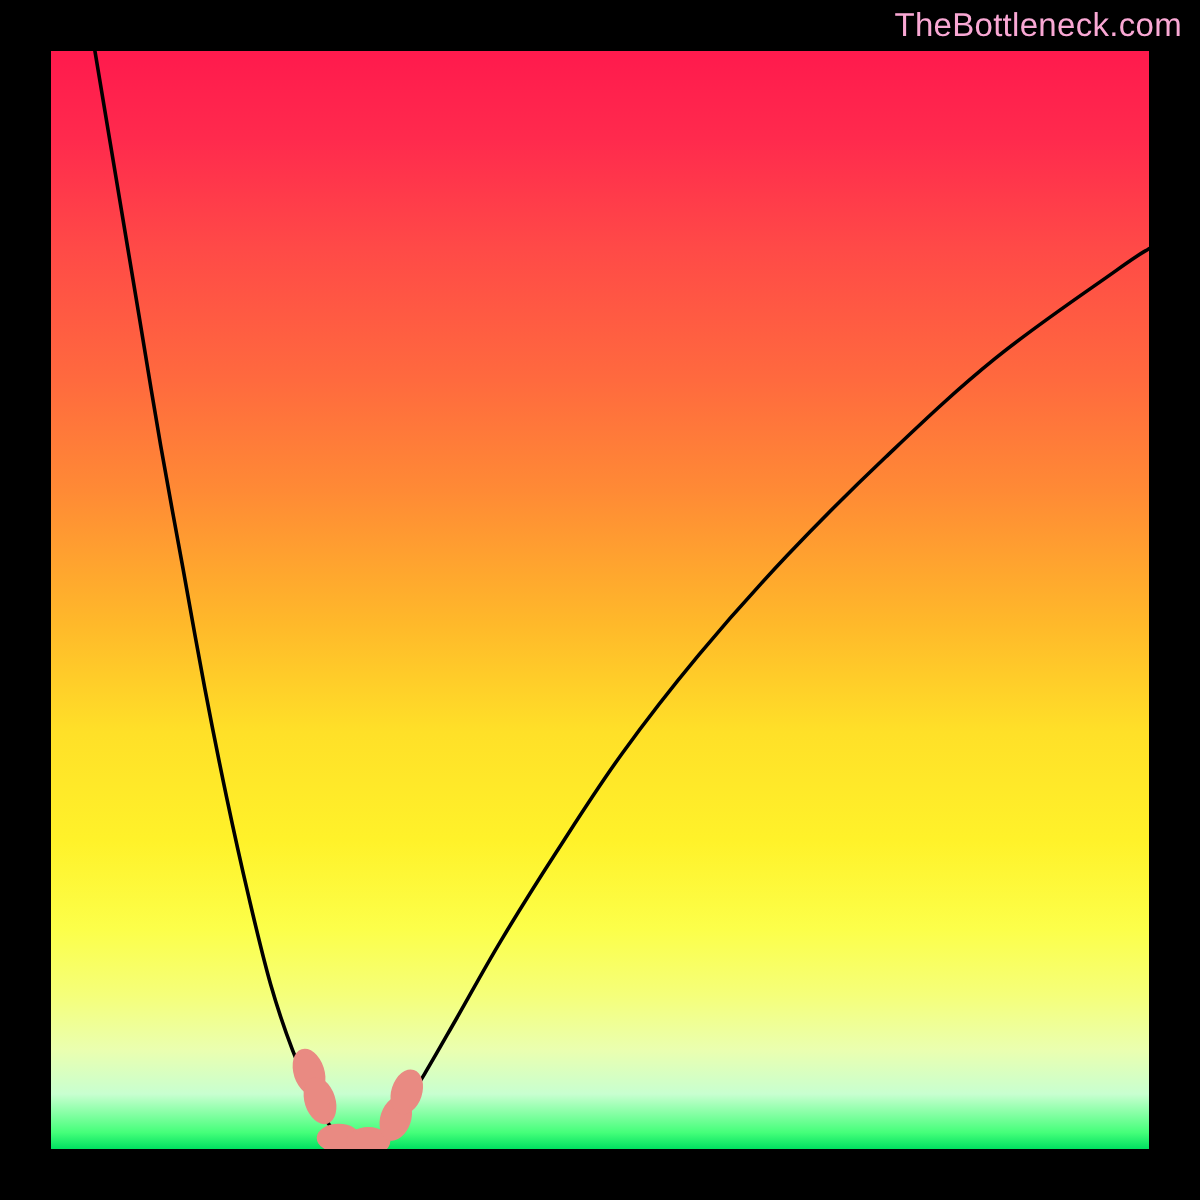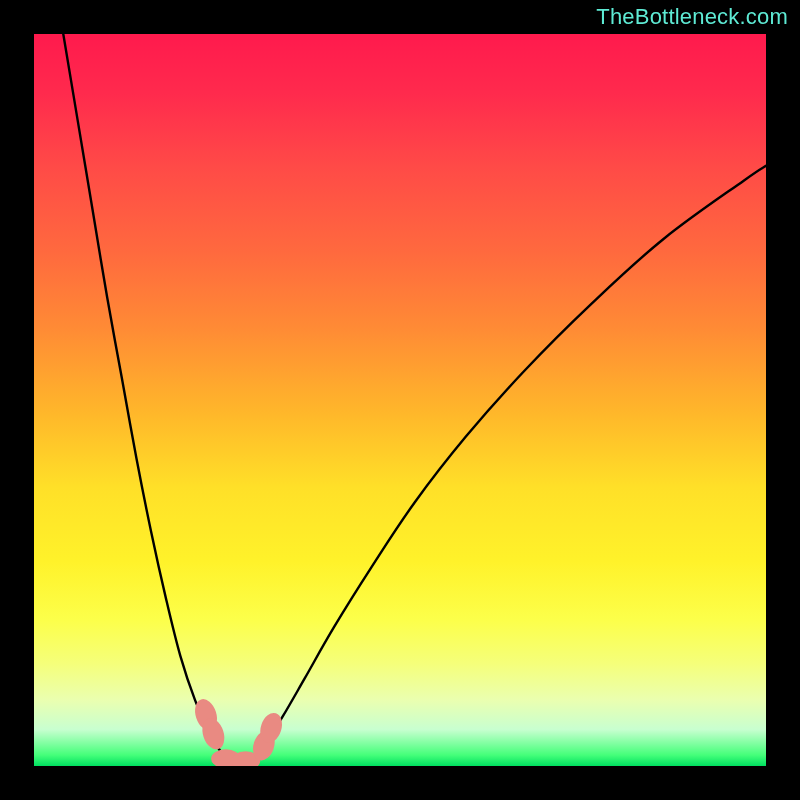--- a/index.html
+++ b/index.html
@@ -53,21 +53,21 @@
     inset: 0;
     width: 732px;
     height: 732px;
   }
   .watermark {
     position: absolute;
     top: 4px;
     right: 12px;
     font-size: 22px;
     font-weight: 500;
-    color: #5eead4;
+    color: #f9a8d4;
     letter-spacing: 0.2px;
     user-select: none;
   }
 </style>
 </head>
 <body>
 
 <div class="frame">
   <div class="plot-area">
     <div class="gradient-bg"></div>

